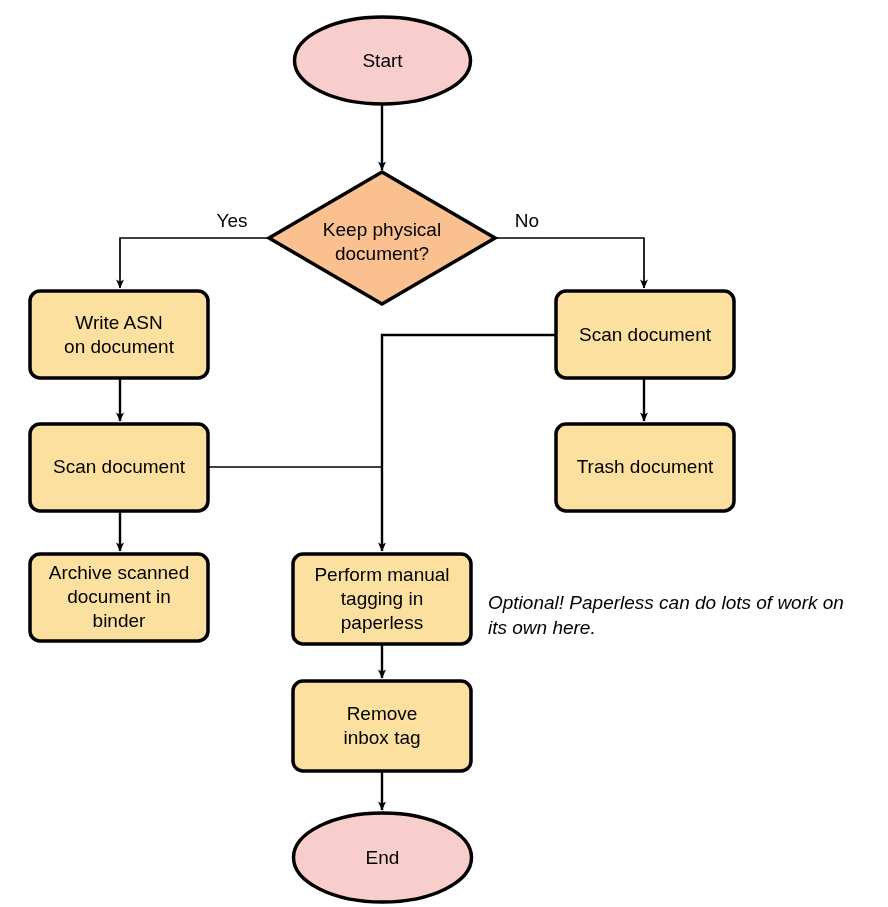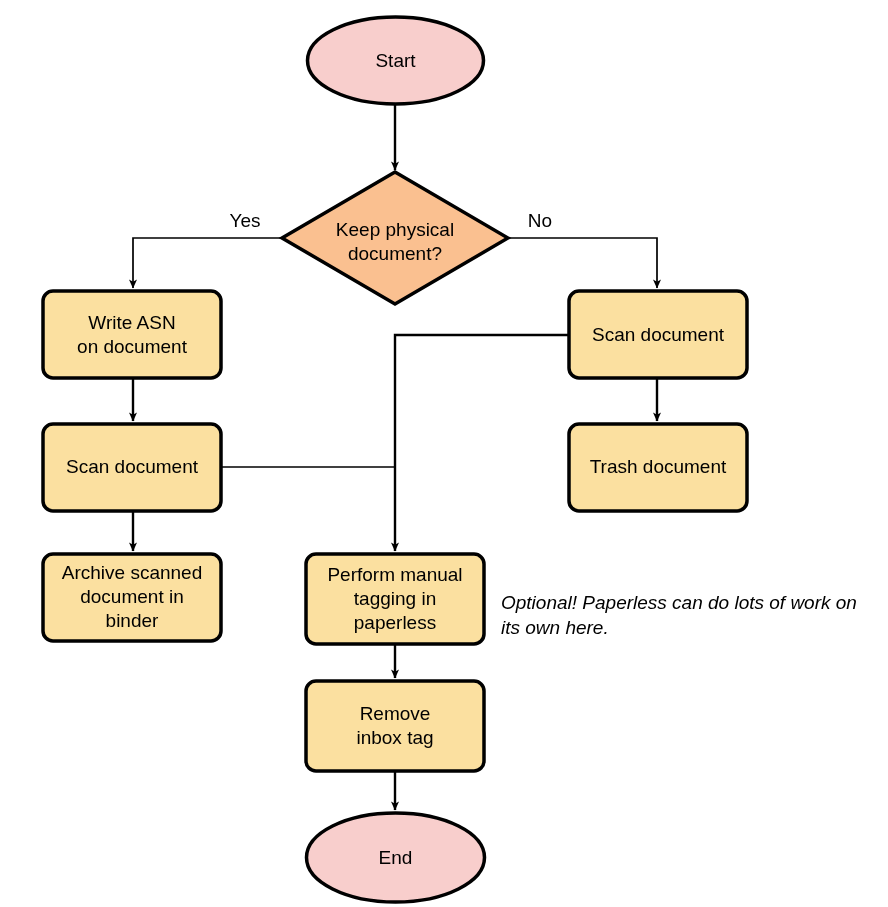--- a/index.html
+++ b/index.html
@@ -10,21 +10,21 @@
   }
   body {
     width: 888px;
     height: 907px;
     position: relative;
     overflow: hidden;
     font-family: "Liberation Sans", sans-serif;
   }
   #flow-root {
     position: absolute;
-    left: 17px;
+    left: 4px;
     top: 0;
     width: 736px;
     height: 907px;
   }
   svg.flow-canvas {
     position: absolute;
     left: 0;
     top: 0;
     width: 888px;
     height: 907px;

